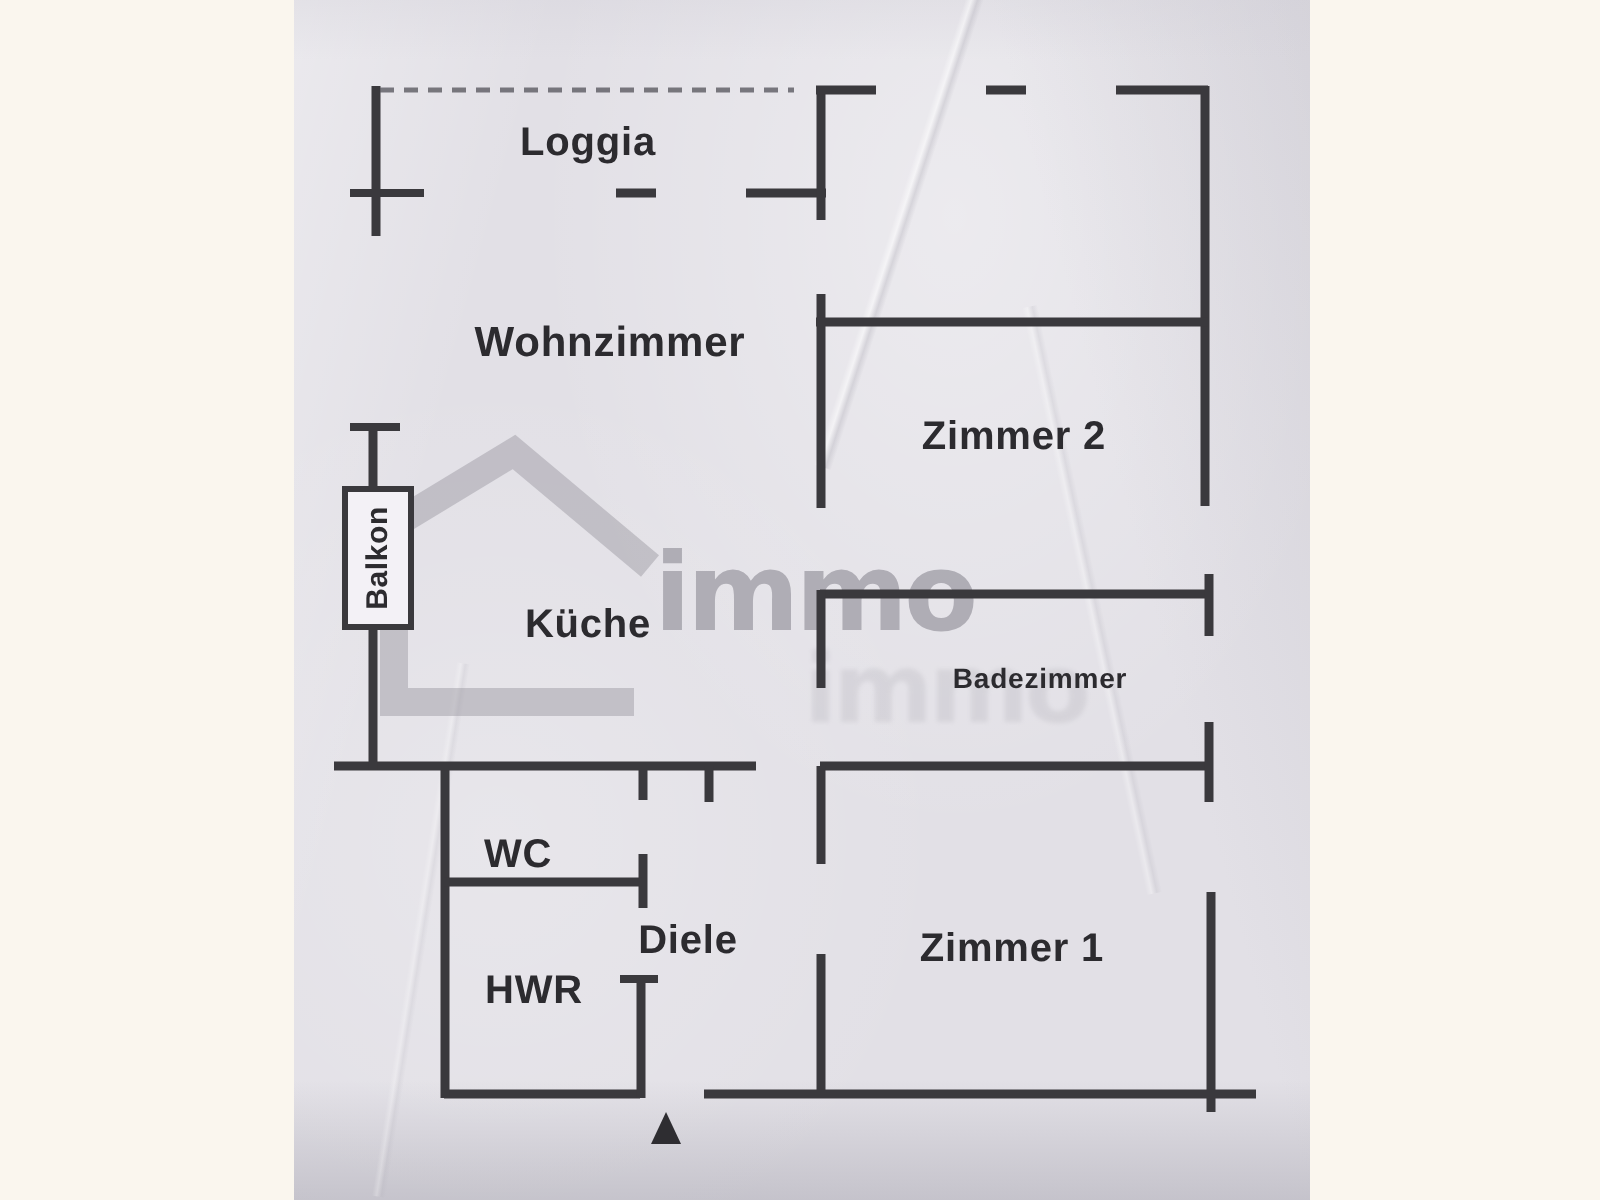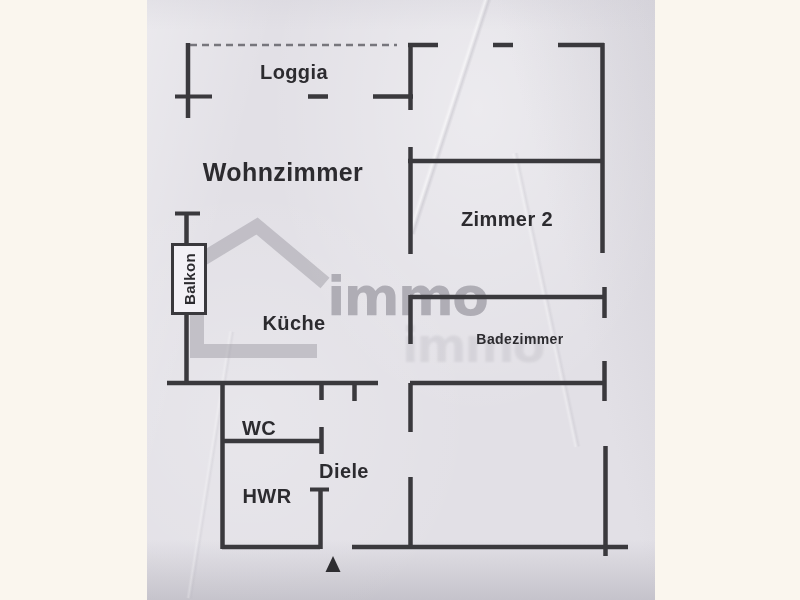--- a/index.html
+++ b/index.html
@@ -127,22 +127,23 @@
       </g>
 
       <line x1="43" y1="45" x2="250" y2="45" stroke="#5c5b62" stroke-width="2.4" stroke-dasharray="7 5" opacity="0.8"></line>
 
       <rect x="25.5" y="244.5" width="33" height="69" fill="#f3f1f6" stroke="#3a393d" stroke-width="3"></rect>
 
       <polygon points="186,556 178.5,572 193.5,572" fill="#2e2d31"></polygon>
     </svg>
 
     <span class="room-label" style="left:147px;top:72px;">Loggia</span>
-    <span class="room-label" style="left:136px;top:172px;font-size:25px;text-align:right;">Wohnzimmer</span>
+    <span class="room-label" style="left:158px;top:172px;font-size:21px;text-align:right;">Wohnzimmer</span>
     <span class="room-label" style="left:360px;top:219px;text-align:right;">Zimmer 2</span>
     <span class="room-label rotated" style="left:42px;top:279px;">Balkon</span>
-    <span class="room-label" style="left:147px;top:323px;text-align:right;">Küche</span>
+    <span class="room-label" style="left:147px;top:313px;text-align:right;">Küche</span>
     <span class="room-label" style="left:373px;top:339px;font-size:14px;">Badezimmer</span>
     <span class="room-label" style="left:112px;top:428px;">WC</span>
     <span class="room-label" style="left:197px;top:471px;">Diele</span>
     <span class="room-label" style="left:120px;top:496px;">HWR</span>
+    <span class="room-label" style="left:359px;top:475px;">Zimmer 1</span>
   </div>
 </div>
 
 </body></html>

